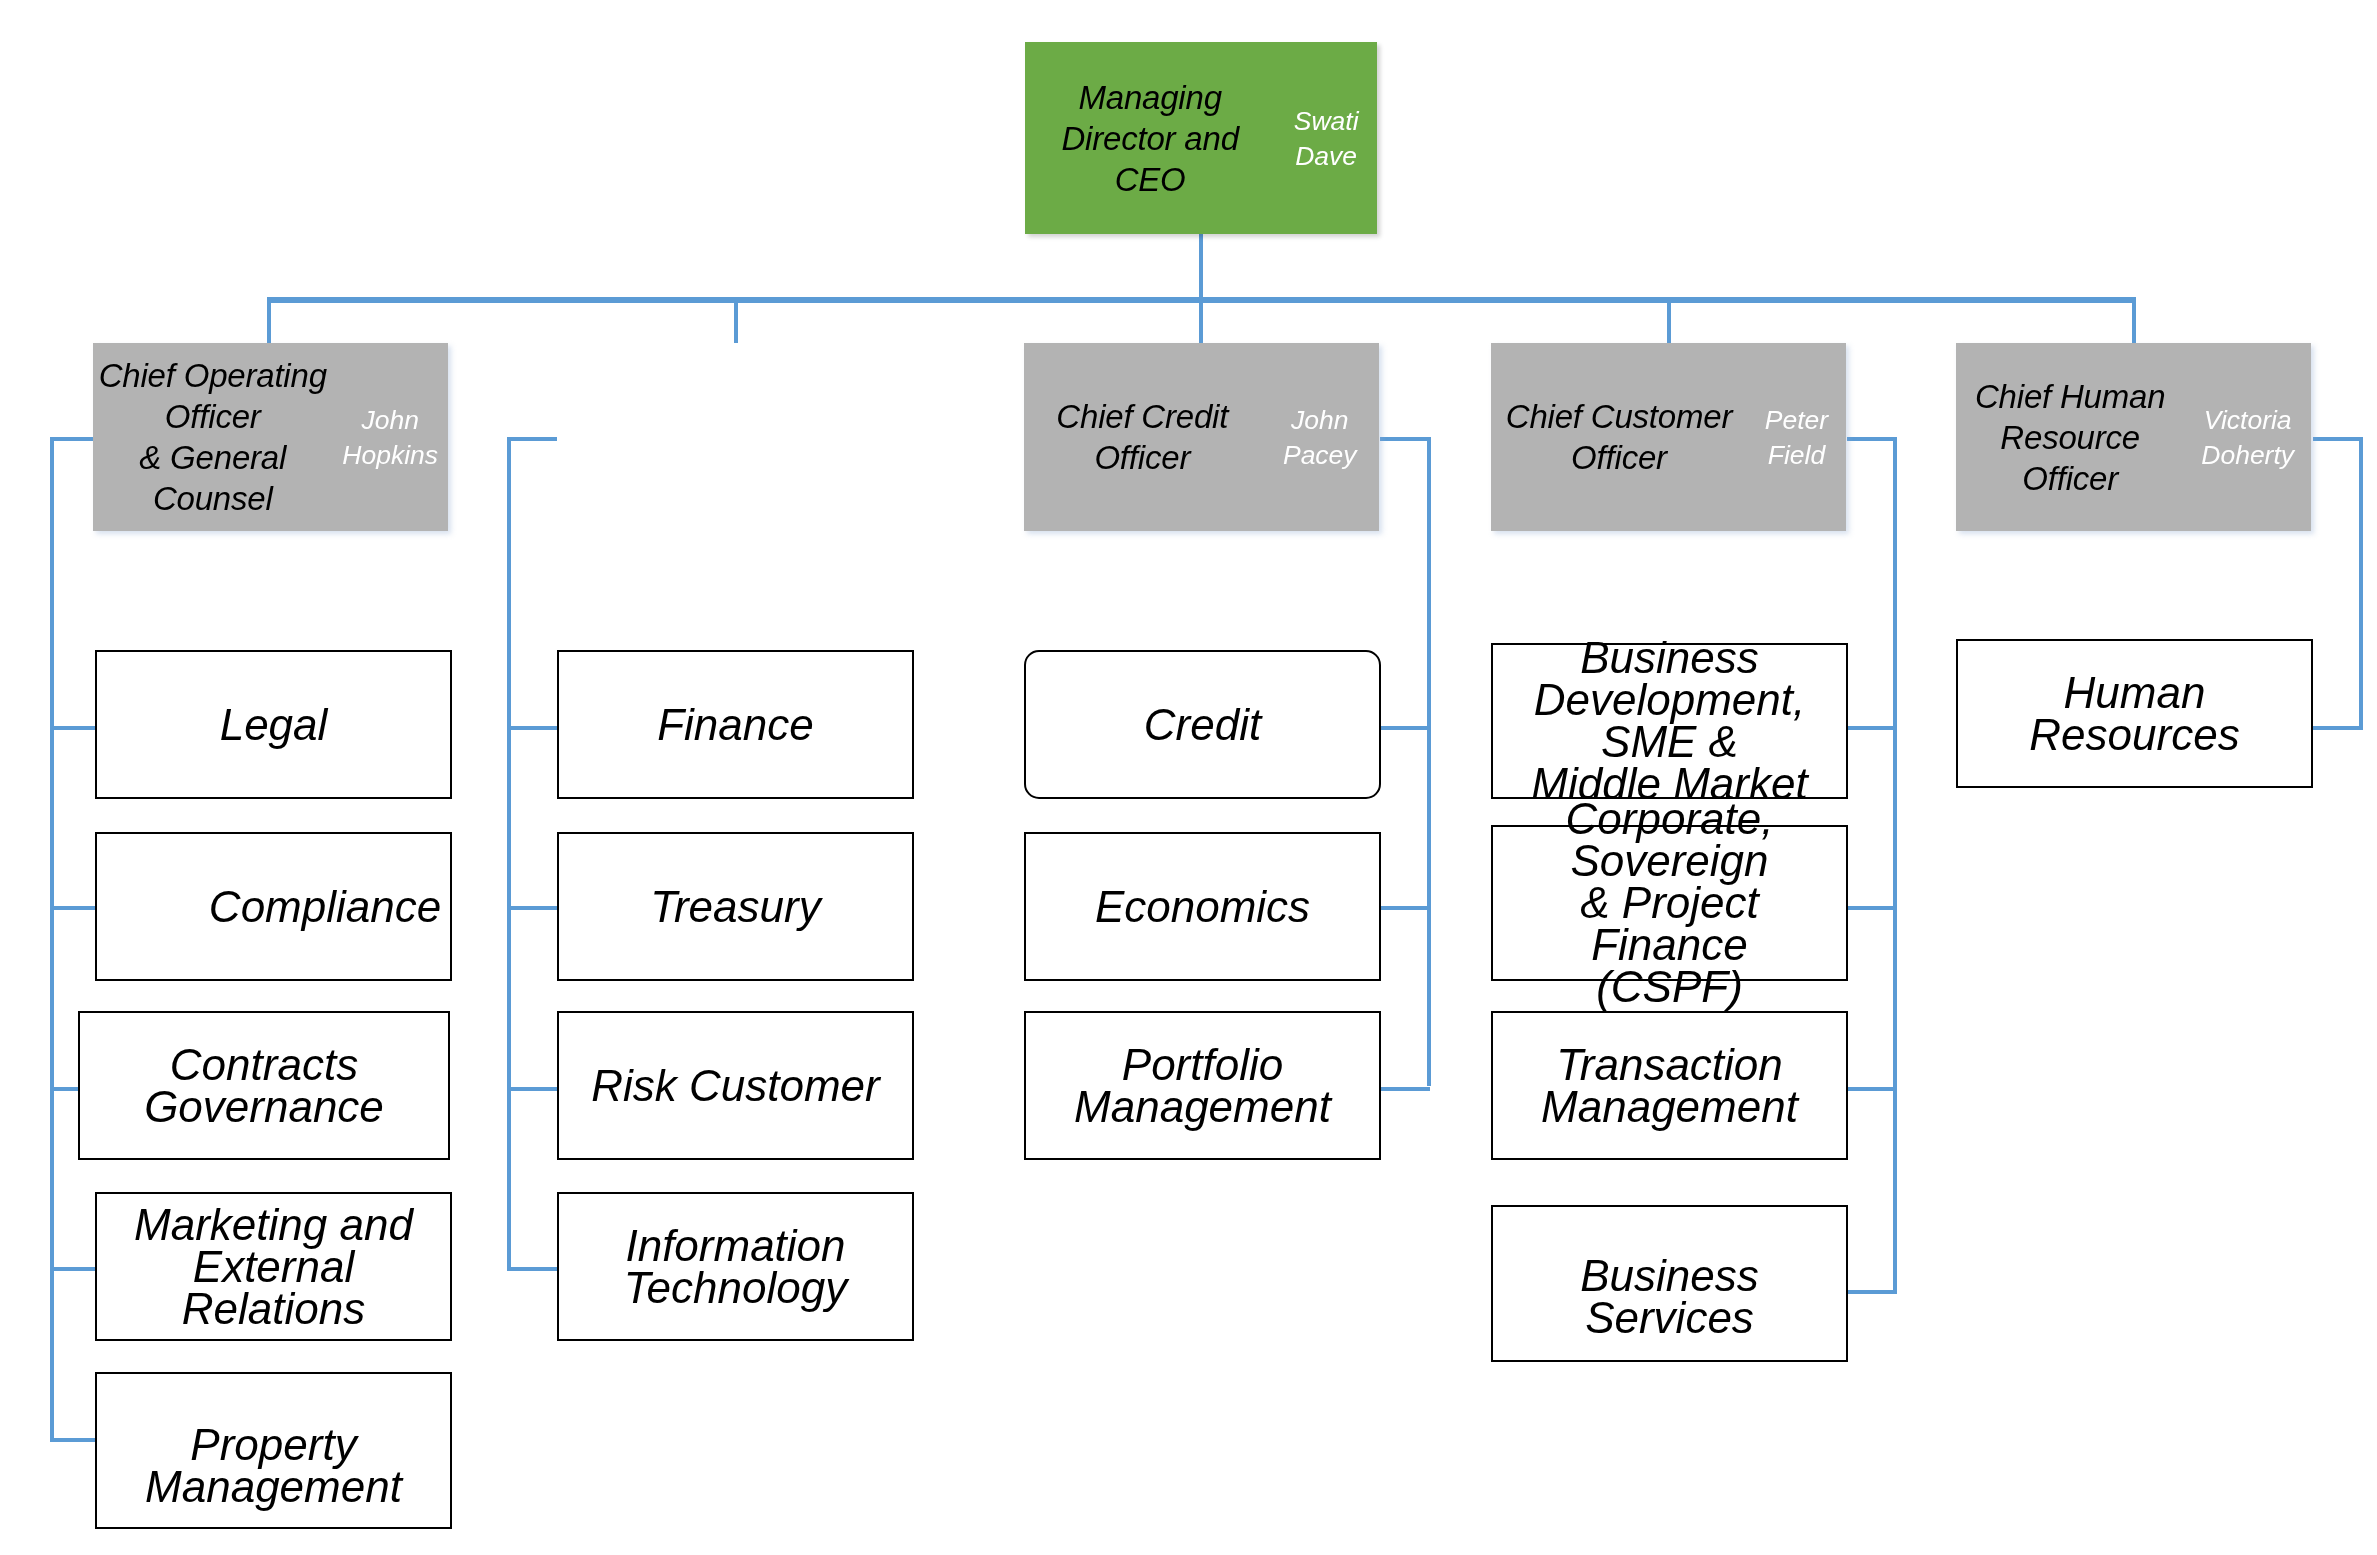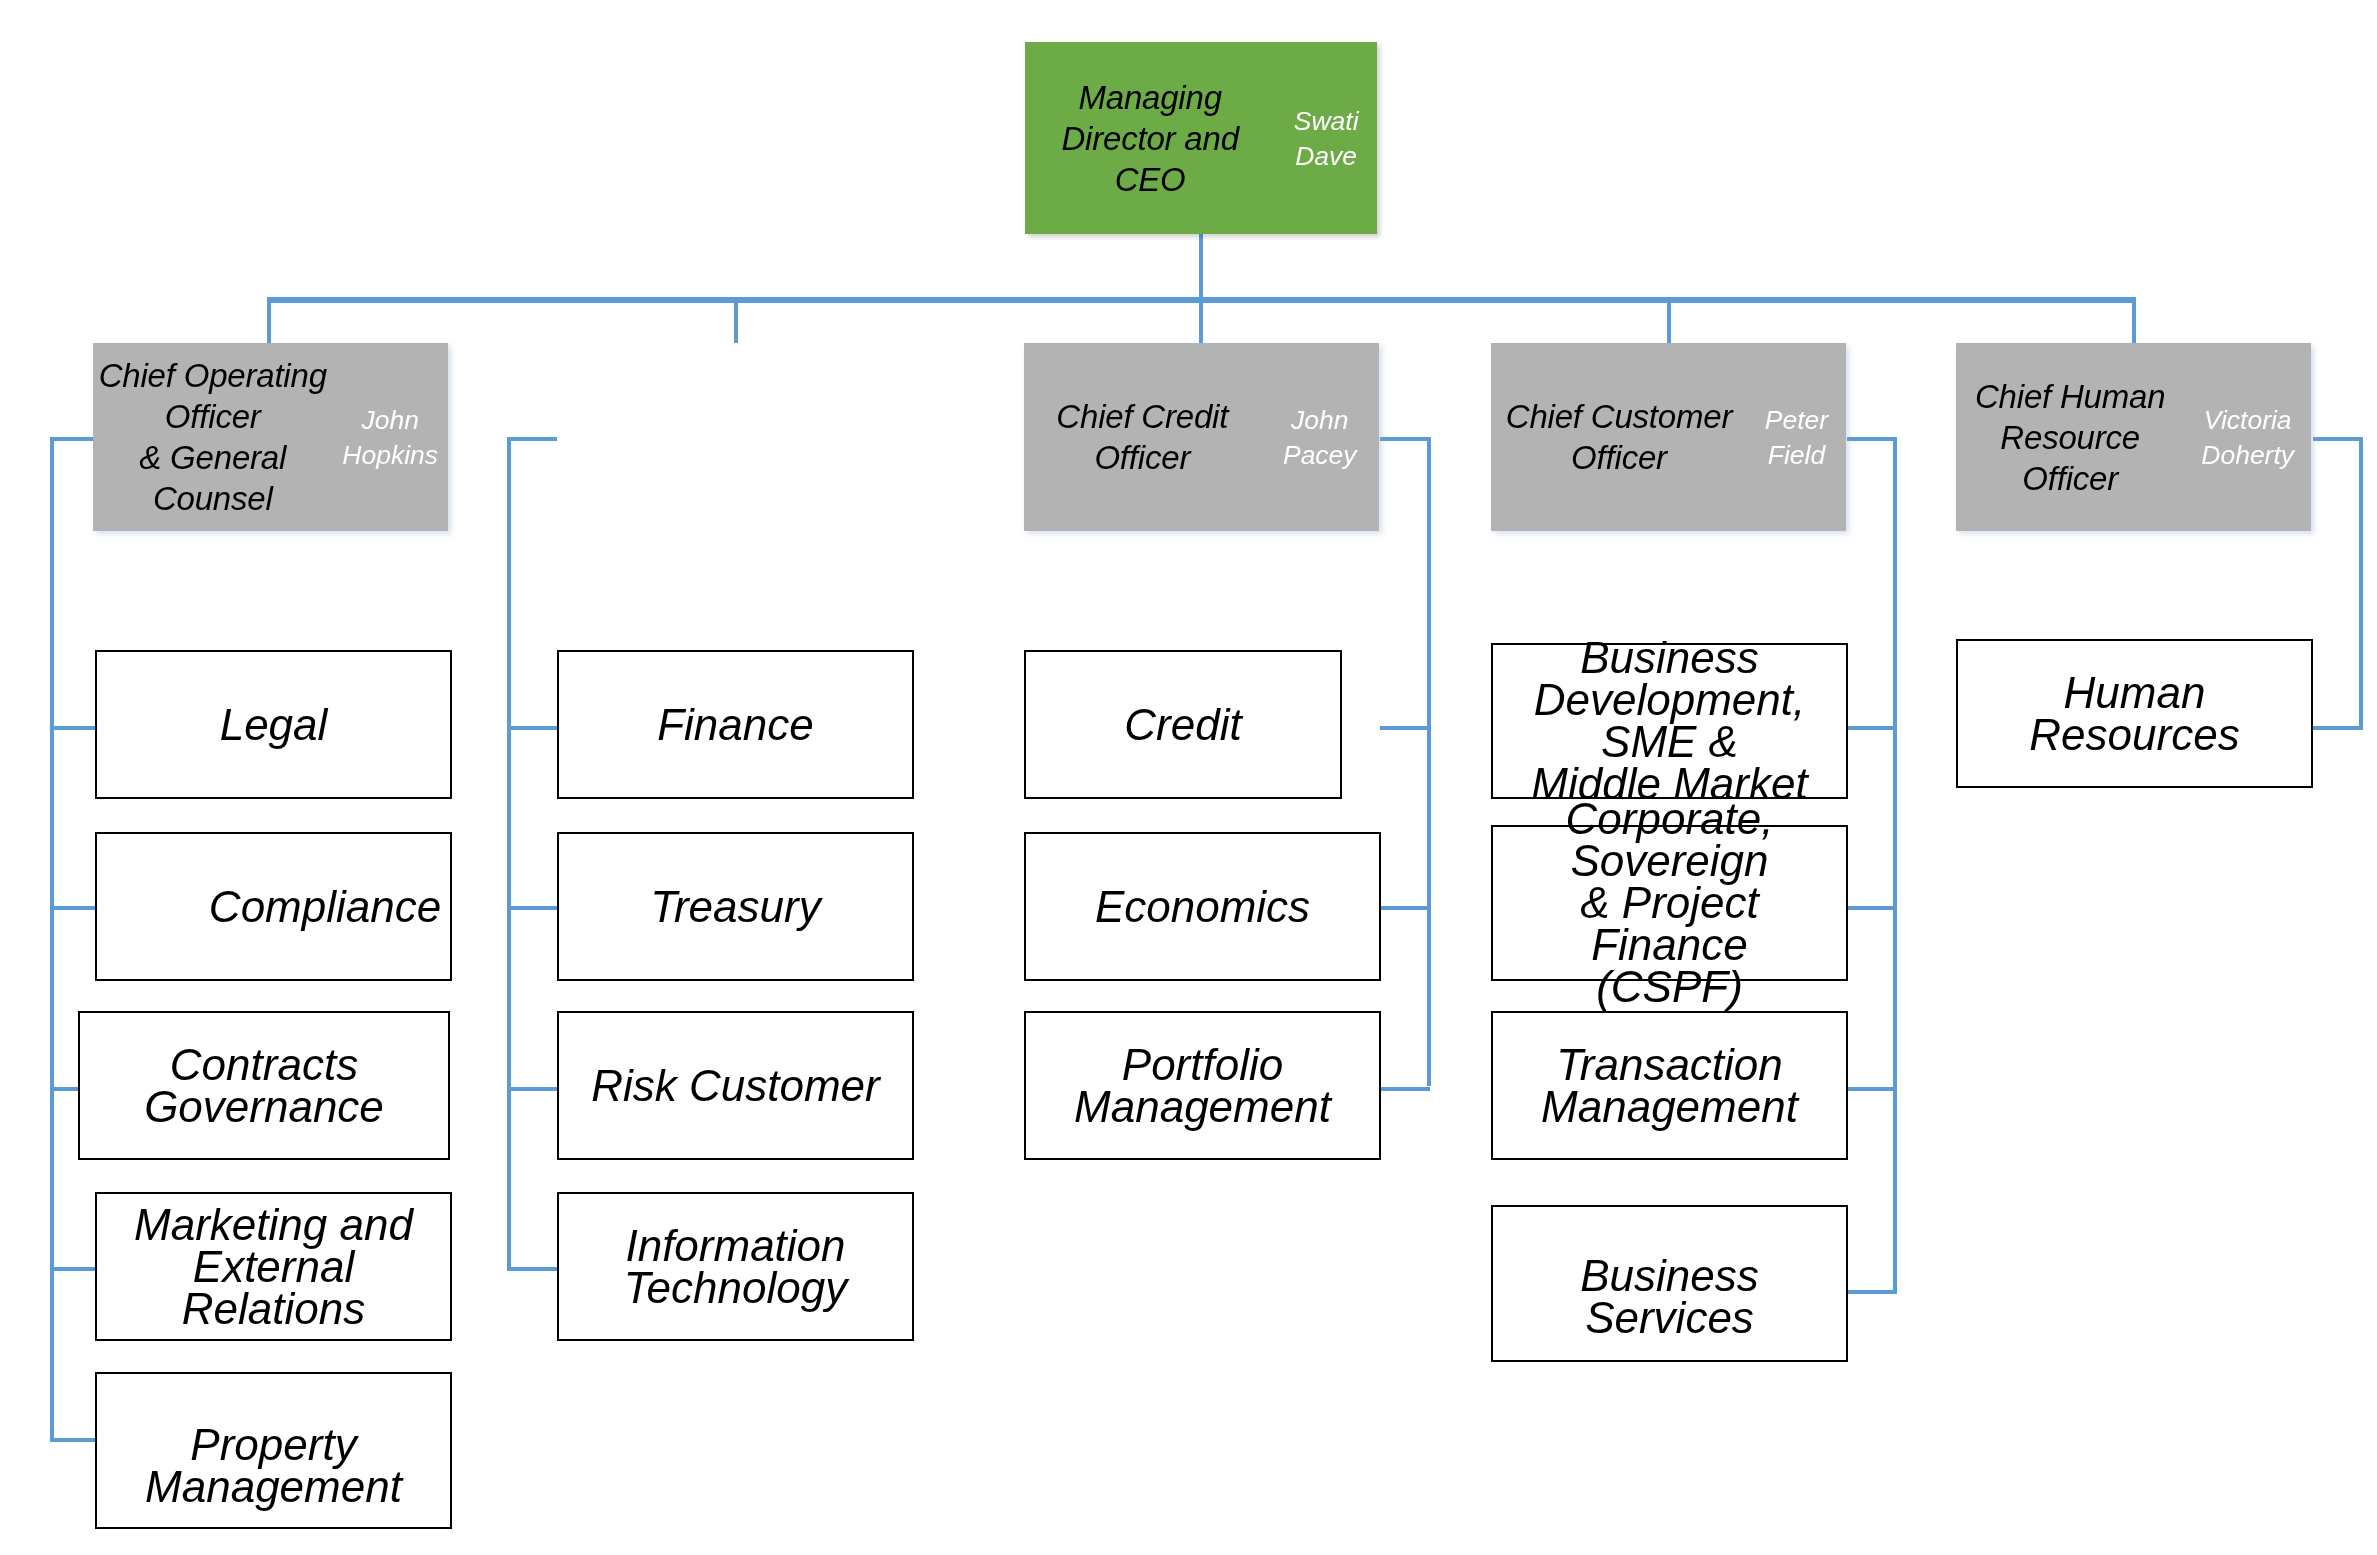--- a/index.html
+++ b/index.html
@@ -176,21 +176,21 @@
     <div class="dept-label">Treasury</div>
   </div>
   <div class="node node-dept" style="left:557px; top:1011px; width:357px; height:149px;">
     <div class="dept-label">Risk Customer</div>
   </div>
   <div class="node node-dept" style="left:557px; top:1192px; width:357px; height:149px;">
     <div class="dept-label">Information
 Technology</div>
   </div>
 
-  <div class="node node-dept" style="left:1024px; top:650px; width:318px; height:149px;">
+  <div class="node node-dept" style="left:1024px; top:650px; width:357px; height:149px;border-radius:15px;">
     <div class="dept-label">Credit</div>
   </div>
   <div class="node node-dept" style="left:1024px; top:832px; width:357px; height:149px;">
     <div class="dept-label">Economics</div>
   </div>
   <div class="node node-dept" style="left:1024px; top:1011px; width:357px; height:149px;">
     <div class="dept-label">Portfolio
 Management</div>
   </div>
 

